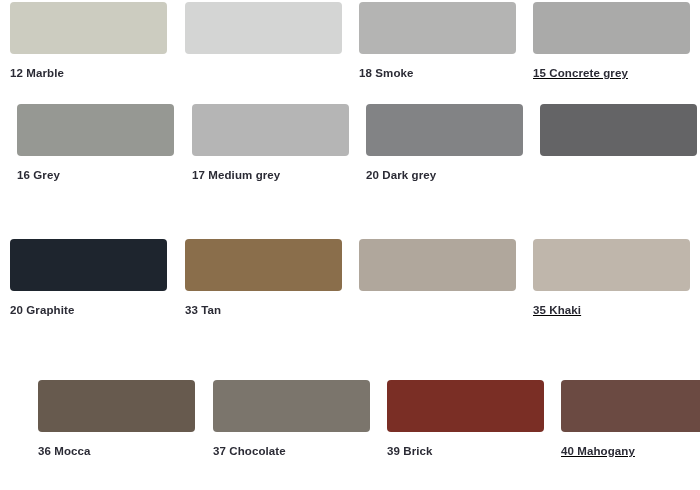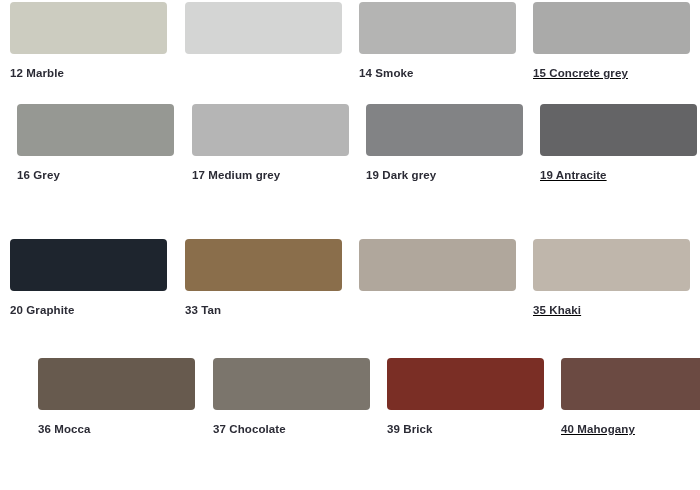--- a/index.html
+++ b/index.html
@@ -51,56 +51,55 @@
   
   .col-0 { left: 10px; }
   .col-1 { left: 185px; }
   .col-2 { left: 359px; }
   .col-3 { left: 533px; text-decoration: underline; }
 
   
   .row-0 { top: 2px; }
   .row-1 { top: 104px; padding-left: 7px; }
   .row-2 { top: 239px; }
-  .row-3 { top: 358px; padding-left: 28px; }
+  .row-3 { top: 380px; padding-left: 28px; }
 </style>
 </head>
 <body style="background: rgb(255, 255, 255);">
 
 <div id="swatch-grid">
     <div class="swatch-cell col-0 row-0">
       <div class="swatch-chip" style="background: rgb(204, 204, 192);"></div>
       <div class="swatch-label">12 Marble</div>
     </div>
     <div class="swatch-cell col-1 row-0">
       <div class="swatch-chip" style="background: rgb(212, 213, 212);"></div>
     </div>
     <div class="swatch-cell col-2 row-0">
       <div class="swatch-chip" style="background: rgb(180, 180, 179);"></div>
-      <div class="swatch-label">14 Smoke</div>
+      <div class="swatch-label">18 Smoke</div>
     </div>
     <div class="swatch-cell col-3 row-0">
       <div class="swatch-chip" style="background: rgb(170, 170, 169);"></div>
       <div class="swatch-label">15 Concrete grey</div>
     </div>
     <div class="swatch-cell col-0 row-1">
       <div class="swatch-chip" style="background: rgb(150, 152, 147);"></div>
       <div class="swatch-label">16 Grey</div>
     </div>
     <div class="swatch-cell col-1 row-1">
       <div class="swatch-chip" style="background: rgb(181, 181, 181);"></div>
       <div class="swatch-label">17 Medium grey</div>
     </div>
     <div class="swatch-cell col-2 row-1">
       <div class="swatch-chip" style="background: rgb(130, 131, 133);"></div>
-      <div class="swatch-label">19 Dark grey</div>
+      <div class="swatch-label">20 Dark grey</div>
     </div>
     <div class="swatch-cell col-3 row-1">
       <div class="swatch-chip" style="background: rgb(100, 100, 102);"></div>
-      <div class="swatch-label">19 Antracite</div>
     </div>
     <div class="swatch-cell col-0 row-2">
       <div class="swatch-chip" style="background: rgb(30, 37, 46);"></div>
       <div class="swatch-label">20 Graphite</div>
     </div>
     <div class="swatch-cell col-1 row-2">
       <div class="swatch-chip" style="background: rgb(138, 110, 75);"></div>
       <div class="swatch-label">33 Tan</div>
     </div>
     <div class="swatch-cell col-2 row-2">

